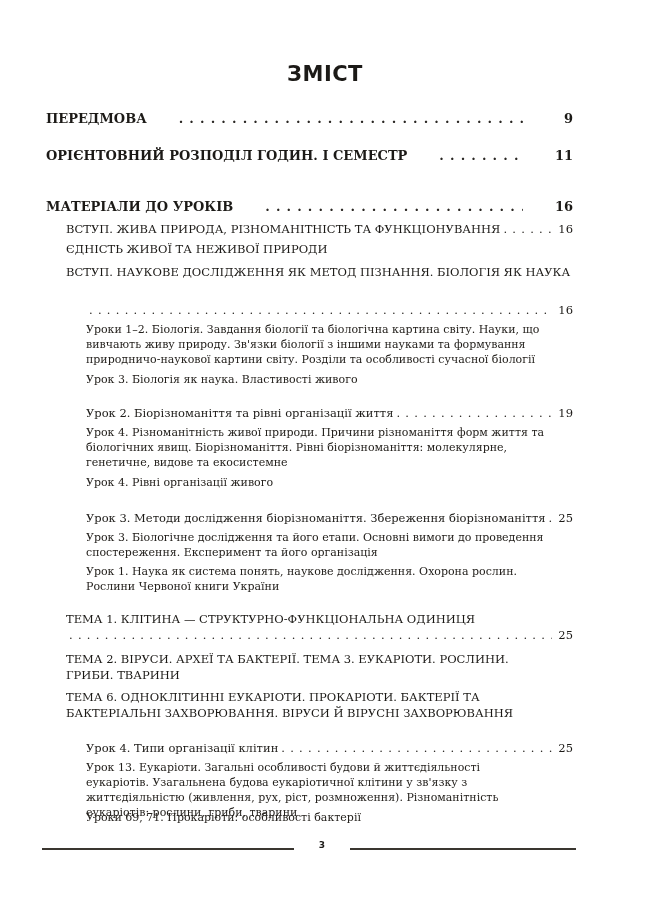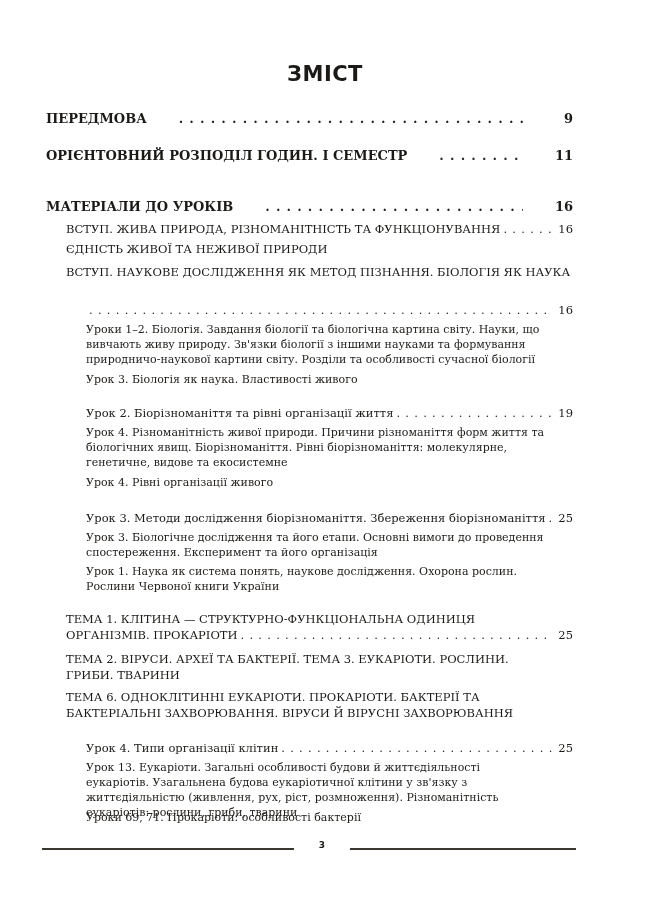--- a/index.html
+++ b/index.html
@@ -71,21 +71,20 @@
 <div class="row lesson" style="top:511px;">
   <span class="lbl">Урок 3. Методи дослідження біорізноманіття. Збереження біорізноманіття</span>
   <span class="dots"></span>
   <span class="pg">25</span>
 </div>
 <div class="block sub" style="top:530px;">Урок 3. Біологічне дослідження та його етапи. Основні вимоги до проведення спостереження. Експеримент та його організація</div>
 <div class="block sub" style="top:564px;">Урок 1. Наука як система понять, наукове дослідження. Охорона рослин. Рослини Червоної книги України</div>
 
 <div class="block tema" style="top:612px;">ТЕМА 1. КЛІТИНА — СТРУКТУРНО-ФУНКЦІОНАЛЬНА ОДИНИЦЯ</div>
 <div class="row sec" style="top:628px;">
-  <span class="lbl">ОРГАНІЗМІВ. ПРОКАРІОТИ</span>
   <span class="dots"></span>
   <span class="pg">25</span>
 </div>
 <div class="block tema" style="top:652px; width:470px;">ТЕМА 2. ВІРУСИ. АРХЕЇ ТА БАКТЕРІЇ. ТЕМА 3. ЕУКАРІОТИ. РОСЛИНИ. ГРИБИ. ТВАРИНИ</div>
 <div class="block tema" style="top:690px; width:470px;">ТЕМА 6. ОДНОКЛІТИННІ ЕУКАРІОТИ. ПРОКАРІОТИ. БАКТЕРІЇ ТА БАКТЕРІАЛЬНІ ЗАХВОРЮВАННЯ. ВІРУСИ Й ВІРУСНІ ЗАХВОРЮВАННЯ</div>
 
 <div class="row lesson" style="top:741px;">
   <span class="lbl">Урок 4. Типи організації клітин</span>
   <span class="dots"></span>
   <span class="pg">25</span>

